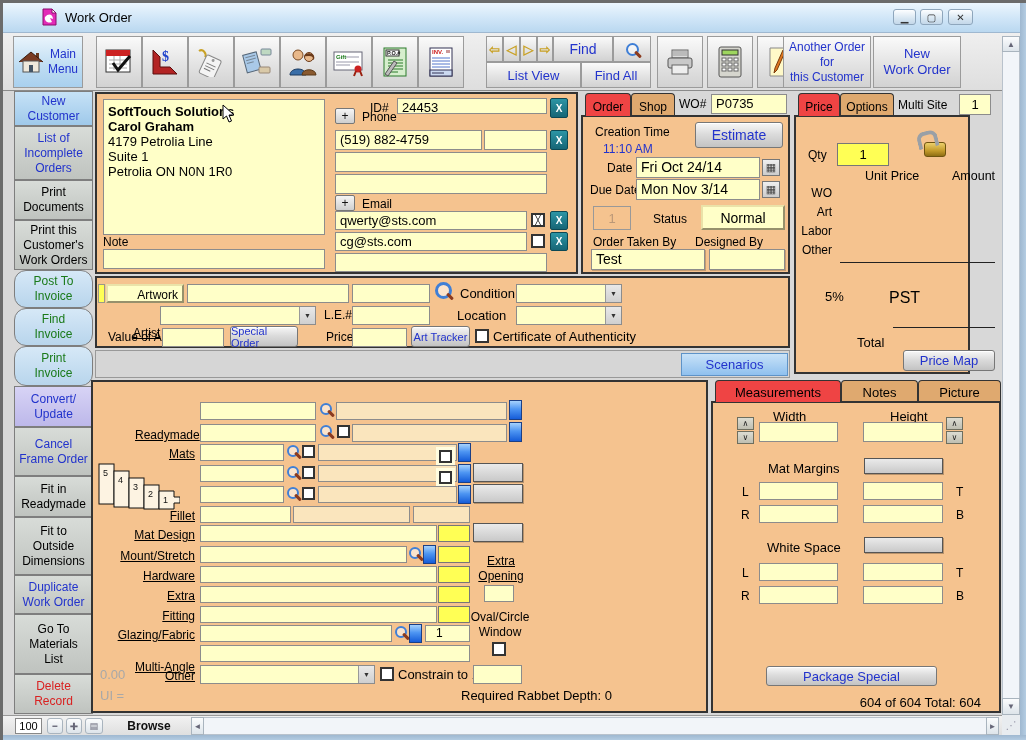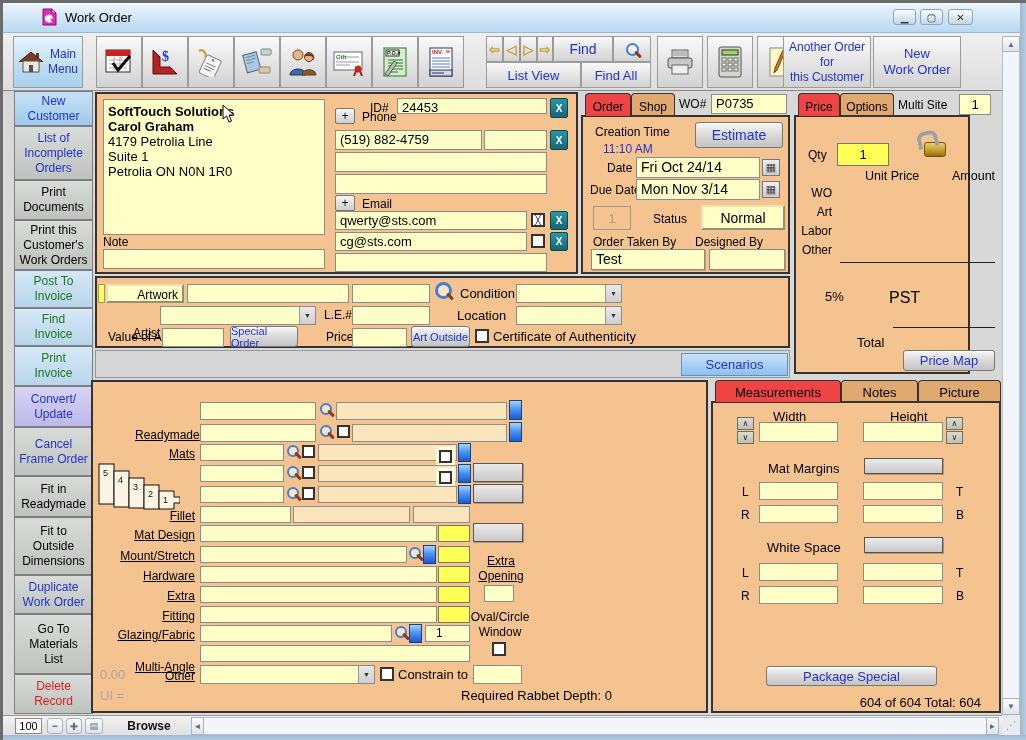--- a/index.html
+++ b/index.html
@@ -2,21 +2,21 @@
 <html><head>
 <meta charset="utf-8">
 <style>
   html,body{margin:0;padding:0;background:#555;}
   #win{position:relative;width:1026px;height:740px;background:#D8D8D8;font-family:"Liberation Sans",sans-serif;overflow:hidden;
        border-left:3px solid #6B6B6B;border-top:3px solid #6B6B6B;box-sizing:border-box;}
   .a{position:absolute;box-sizing:border-box;}
   .c{display:flex;align-items:center;justify-content:center;}
   .lb{font-size:12px;color:#000;white-space:nowrap;}
   .bt{color:#2233CC;}
-  .grn{color:#1A7A1A;}
+  .grn{color:#1A7A1A;border-radius:12px;}
   .red{color:#D92121;}
   .lnk{text-decoration:underline;}
   .pre{white-space:pre-line;text-align:center;line-height:1.25;}
   
   #titlebar{left:0;top:0;width:1023px;height:30px;background:linear-gradient(#ECF6FE,#CFE5F7 55%,#BAD8F0);border-bottom:1px solid #9FB8D0;}
   .winbtn{width:23px;height:16px;border:1px solid #8EA6BC;border-radius:3px;background:linear-gradient(#FDFEFF,#D7E6F2 60%,#C4D8E9);font-size:10px;color:#333;}
   
   #toolbar{left:0;top:30px;width:1023px;height:58px;background:linear-gradient(#EFEFEF,#DEDEDE);border-bottom:1px solid #8A8A8A;}
   .cell{border:1px solid #9B9B9B;background:linear-gradient(#FAFAFA,#E3E3E3 55%,#D2D2D2);}
   .navarrow{font-size:13px;color:#C9A227;font-weight:bold;}
@@ -331,21 +331,21 @@
     <div class="a fld" style="left:255px;top:28px;width:78px;height:19px"></div>
     <div class="a lb" style="left:360px;top:30px;font-size:13px">Location</div>
     <div class="a dd" style="left:419px;top:28px;width:106px;height:19px">
         <span class="arr">▼</span>
       </div>
     <div class="a lb" style="left:11px;top:52px">Value of Art</div>
     <div class="a fld" style="left:65px;top:50px;width:62px;height:19px"></div>
     <div class="a c gbtn" style="left:133px;top:48px;width:68px;height:21px;font-size:11px">Special Order</div>
     <div class="a lb" style="left:229px;top:52px">Price</div>
     <div class="a fld" style="left:255px;top:50px;width:55px;height:19px"></div>
-    <div class="a c gbtn" style="left:314px;top:48px;width:59px;height:21px;font-size:11px">Art Outside</div>
+    <div class="a c gbtn" style="left:314px;top:48px;width:59px;height:21px;font-size:11px">Art Tracker</div>
     <div class="a cb" style="left:378px;top:51px;width:14px;height:14px"></div>
     <div class="a lb" style="left:396px;top:51px;font-size:13px">Certificate of Authenticity</div>
   </div>
 
   <div class="a" style="left:92px;top:347px;width:695px;height:28px;background:#D6D6D6;border:1px solid #999"></div>
   <div class="a c" style="left:678px;top:350px;width:107px;height:23px;background:linear-gradient(#C8E2F8,#8FC0EE);border:1px solid #5E93C8;color:#2233CC;font-size:13px">Scenarios</div>
 
   <div class="a panel" style="left:88px;top:377px;width:617px;height:333px">
     <div class="a lb lnk" style="left:62px;top:24px;width:98px;text-align:right">Frame1</div>
     <div class="a fld" style="left:107px;top:20px;width:116px;height:18px"></div>

